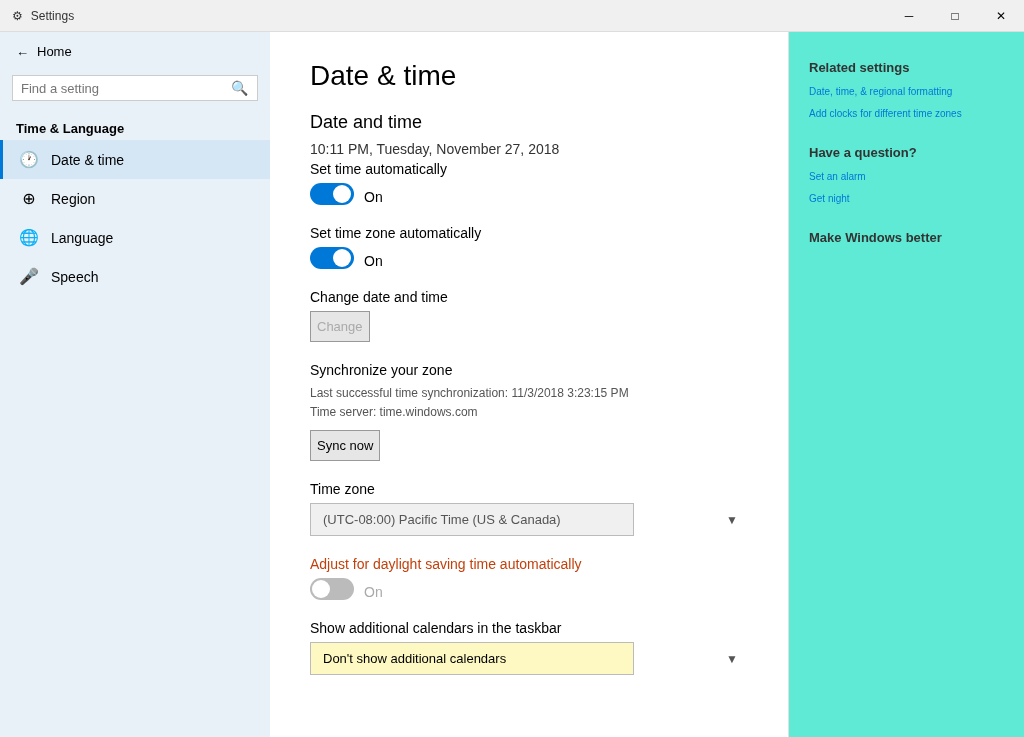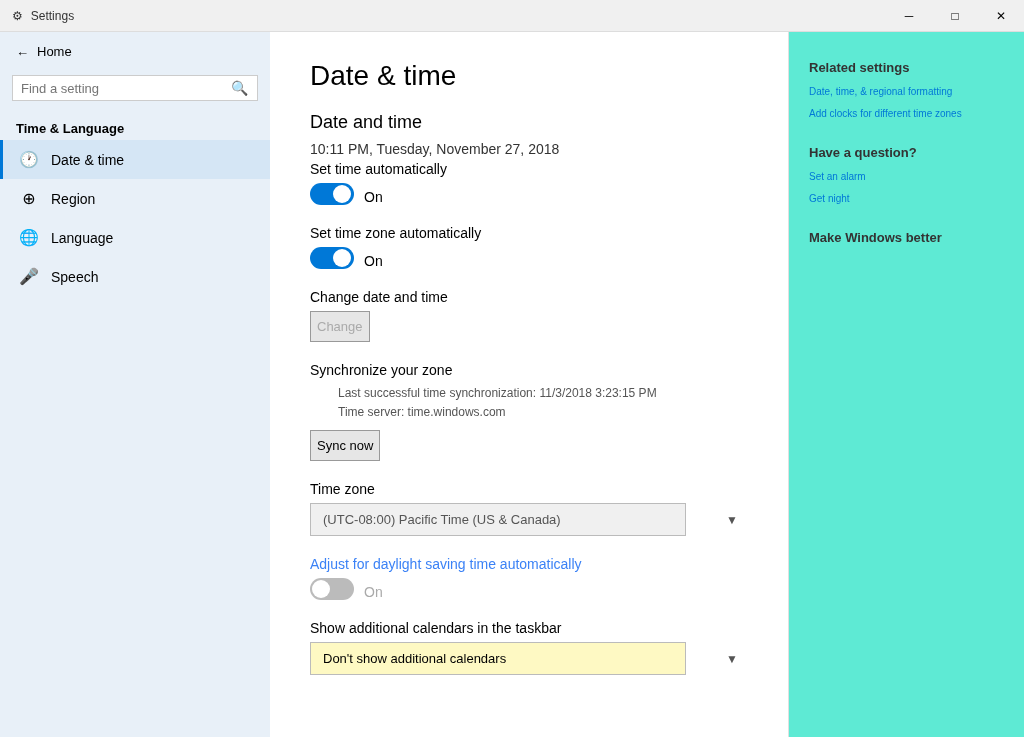--- a/index.html
+++ b/index.html
@@ -84,26 +84,26 @@
     .toggle.off .toggle-knob { left: 2px; }
     .toggle-text { font-size: 14px; }
 
     
     .btn {
       padding: 7px 6px; font-size: 13px; border: 1px solid #999;
       background: #e6e6e6; cursor: pointer; font-family: 'Segoe UI', sans-serif;
     }
     .btn:disabled { color: #aaa; cursor: default; }
 
-    .sync-info { font-size: 12px; color: #555; margin-bottom: 8px; line-height: 1.6; margin-left: 28px; }
+    .sync-info { font-size: 12px; color: #555; margin-bottom: 8px; line-height: 1.6; }
 
     
     .dropdown-wrapper { position: relative; }
     .dropdown {
-      width: 376px; padding: 8px 36px 8px 12px;
+      width: 324px; padding: 8px 36px 8px 12px;
       font-size: 13px; border: 1px solid #bbb; background: #f0f0f0;
       appearance: none; -webkit-appearance: none; cursor: pointer;
       font-family: 'Segoe UI', sans-serif; color: #555;
     }
     .dropdown.white { background: #fef9c3; color: #000; }
     .dropdown-arrow {
       position: absolute; right: 10px; top: 50%; transform: translateY(-50%);
       pointer-events: none; font-size: 12px; color: #555;
     }
 
@@ -212,21 +212,21 @@
 
     <div class="setting-row">
       <div class="setting-label">Time zone</div>
       <div class="dropdown-wrapper">
         <select class="dropdown"><option>(UTC-08:00) Pacific Time (US &amp; Canada)</option></select>
         <span class="dropdown-arrow">▼</span>
       </div>
     </div>
 
     <div class="setting-row disabled">
-      <div class="setting-label" style="color:#3b82f6;">Adjust for daylight saving time automatically</div>
+      <div class="setting-label" style="color:#c2410c;">Adjust for daylight saving time automatically</div>
       <div class="toggle-row">
         <div class="toggle off" style="background:#bbb;">
           <div class="toggle-knob"></div>
         </div>
         <span class="toggle-text" style="color:#aaa;">On</span>
       </div>
     </div>
 
     <div class="setting-row">
       <div class="setting-label">Show additional calendars in the taskbar</div>

